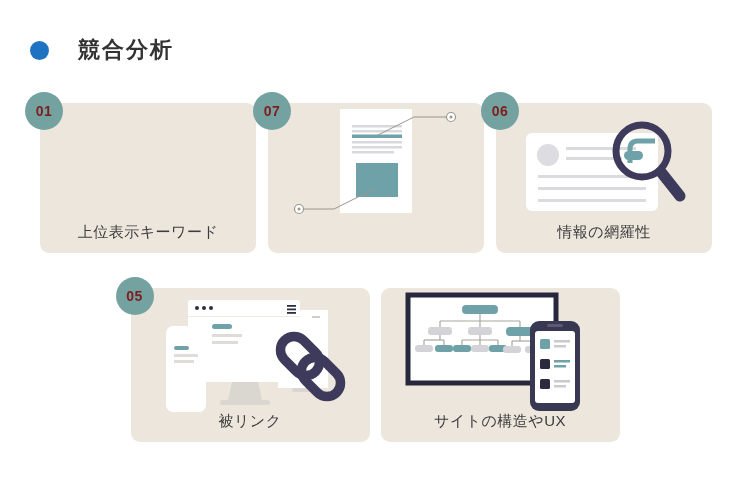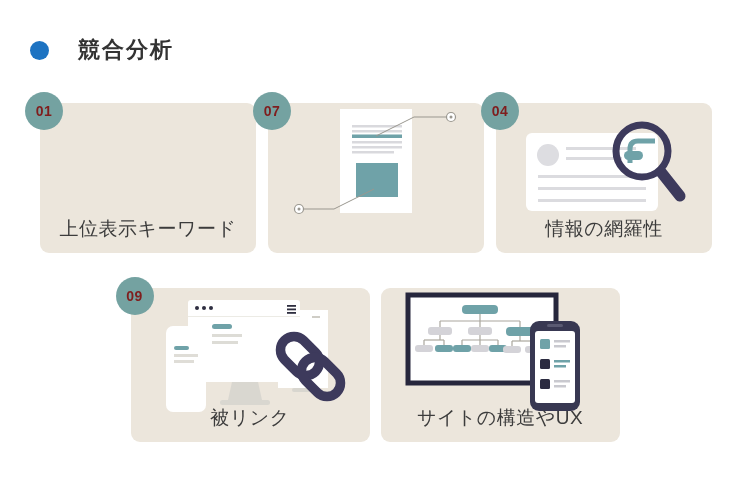--- a/index.html
+++ b/index.html
@@ -22,21 +22,21 @@
     position:absolute; left:-15px; top:-11px; width:38px; height:38px; border-radius:50%;
     background:#74a2a1; color:#7f1d1d; display:flex; align-items:center; justify-content:center;
     font-size:14px; font-weight:bold; letter-spacing:.5px;
   }
   .icon-wrap {
     position:absolute; left:0; right:0; top:6px; bottom:34px;
     display:flex; align-items:center; justify-content:center;
   }
   .card-label {
     position:absolute; left:0; right:0; bottom:11px; text-align:center;
-    font-size:19px; font-weight:500; color:#3c3c3c; letter-spacing:.5px; white-space:nowrap;
+    font-size:15px; font-weight:500; color:#3c3c3c; letter-spacing:.5px; white-space:nowrap;
   }
 </style>
 </head>
 <body>
 
 <div class="header">
   <div class="bullet"></div>
   <div class="title">競合分析</div>
 </div>
 
@@ -65,21 +65,21 @@
         <circle cx="165" cy="14" r="4.5" fill="#ffffff" stroke="#9a978f" stroke-width="1.2"></circle>
         <circle cx="165" cy="14" r="1.5" fill="#9a978f"></circle>
         <polyline points="88,86 48,106 18,106" fill="none" stroke="#9a978f" stroke-width="1"></polyline>
         <circle cx="13" cy="106" r="4.5" fill="#ffffff" stroke="#9a978f" stroke-width="1.2"></circle>
         <circle cx="13" cy="106" r="1.5" fill="#9a978f"></circle>
       </svg>
     </div>
   </div>
 
   <div class="card">
-    <div class="badge">04</div>
+    <div class="badge">06</div>
     <div class="icon-wrap">
       <svg width="180" height="110" viewBox="0 0 180 110">
 
         <rect x="12" y="24" width="132" height="78" rx="6" fill="#ffffff"></rect>
         <circle cx="34" cy="46" r="11" fill="#dddde1"></circle>
         <rect x="52" y="38" width="70" height="3" fill="#dbdbdf"></rect>
         <rect x="52" y="48" width="56" height="3" fill="#dbdbdf"></rect>
         <rect x="24" y="66" width="108" height="3" fill="#dbdbdf"></rect>
         <rect x="24" y="78" width="108" height="3" fill="#dbdbdf"></rect>
         <rect x="24" y="90" width="108" height="3" fill="#dbdbdf"></rect>
@@ -91,21 +91,21 @@
         <line x1="147" y1="63" x2="166" y2="87" stroke="#3d3a5c" stroke-width="11" stroke-linecap="round"></line>
       </svg>
     </div>
     <div class="card-label">情報の網羅性</div>
   </div>
 </div>
 
 <div class="row2">
 
   <div class="card">
-    <div class="badge">09</div>
+    <div class="badge">05</div>
     <div class="icon-wrap">
       <svg width="200" height="126" viewBox="0 0 200 126">
 
         <rect x="128" y="22" width="50" height="78" fill="#ffffff"></rect>
         <rect x="162" y="28" width="8" height="2" fill="#cfcdc6"></rect>
         <rect x="142" y="100" width="22" height="4" rx="2" fill="#d8d6cf"></rect>
 
         <rect x="38" y="12" width="112" height="82" rx="3" fill="#ffffff"></rect>
         <circle cx="47" cy="20" r="2" fill="#2e2e40"></circle>
         <circle cx="54" cy="20" r="2" fill="#2e2e40"></circle>

